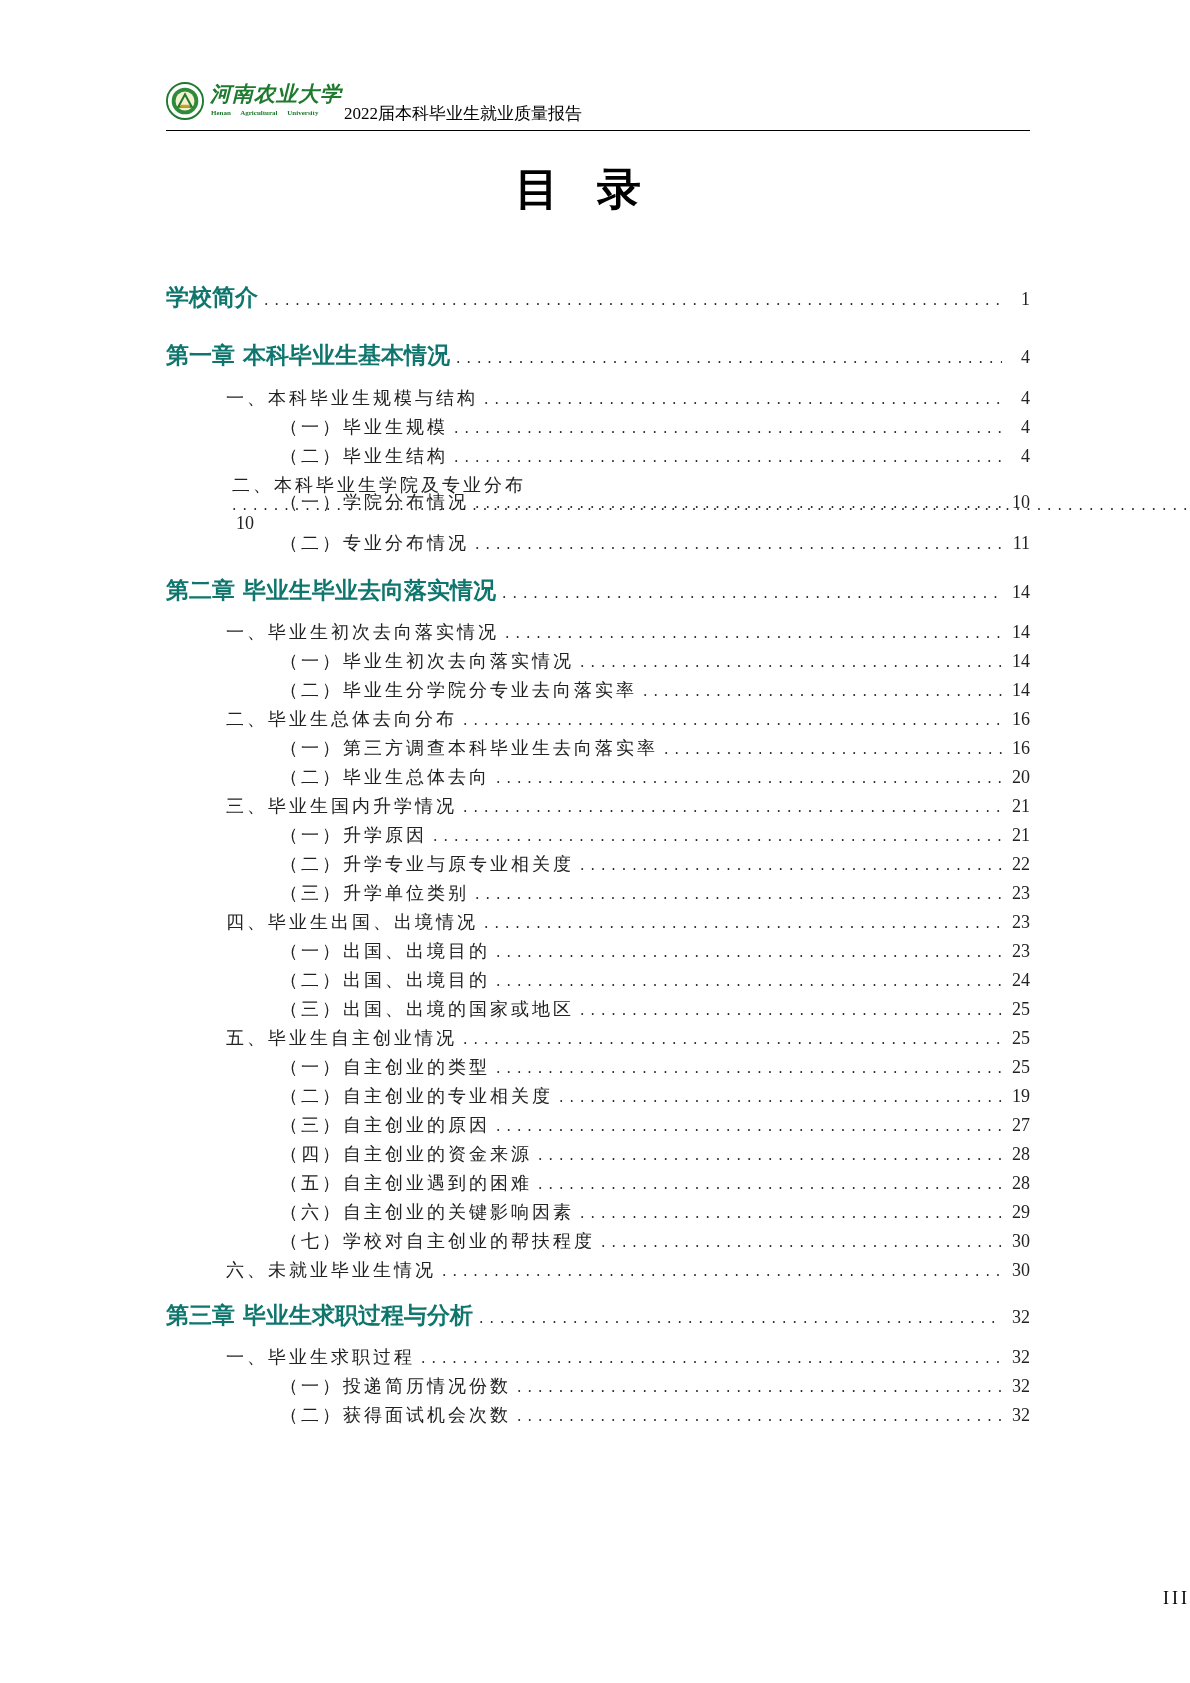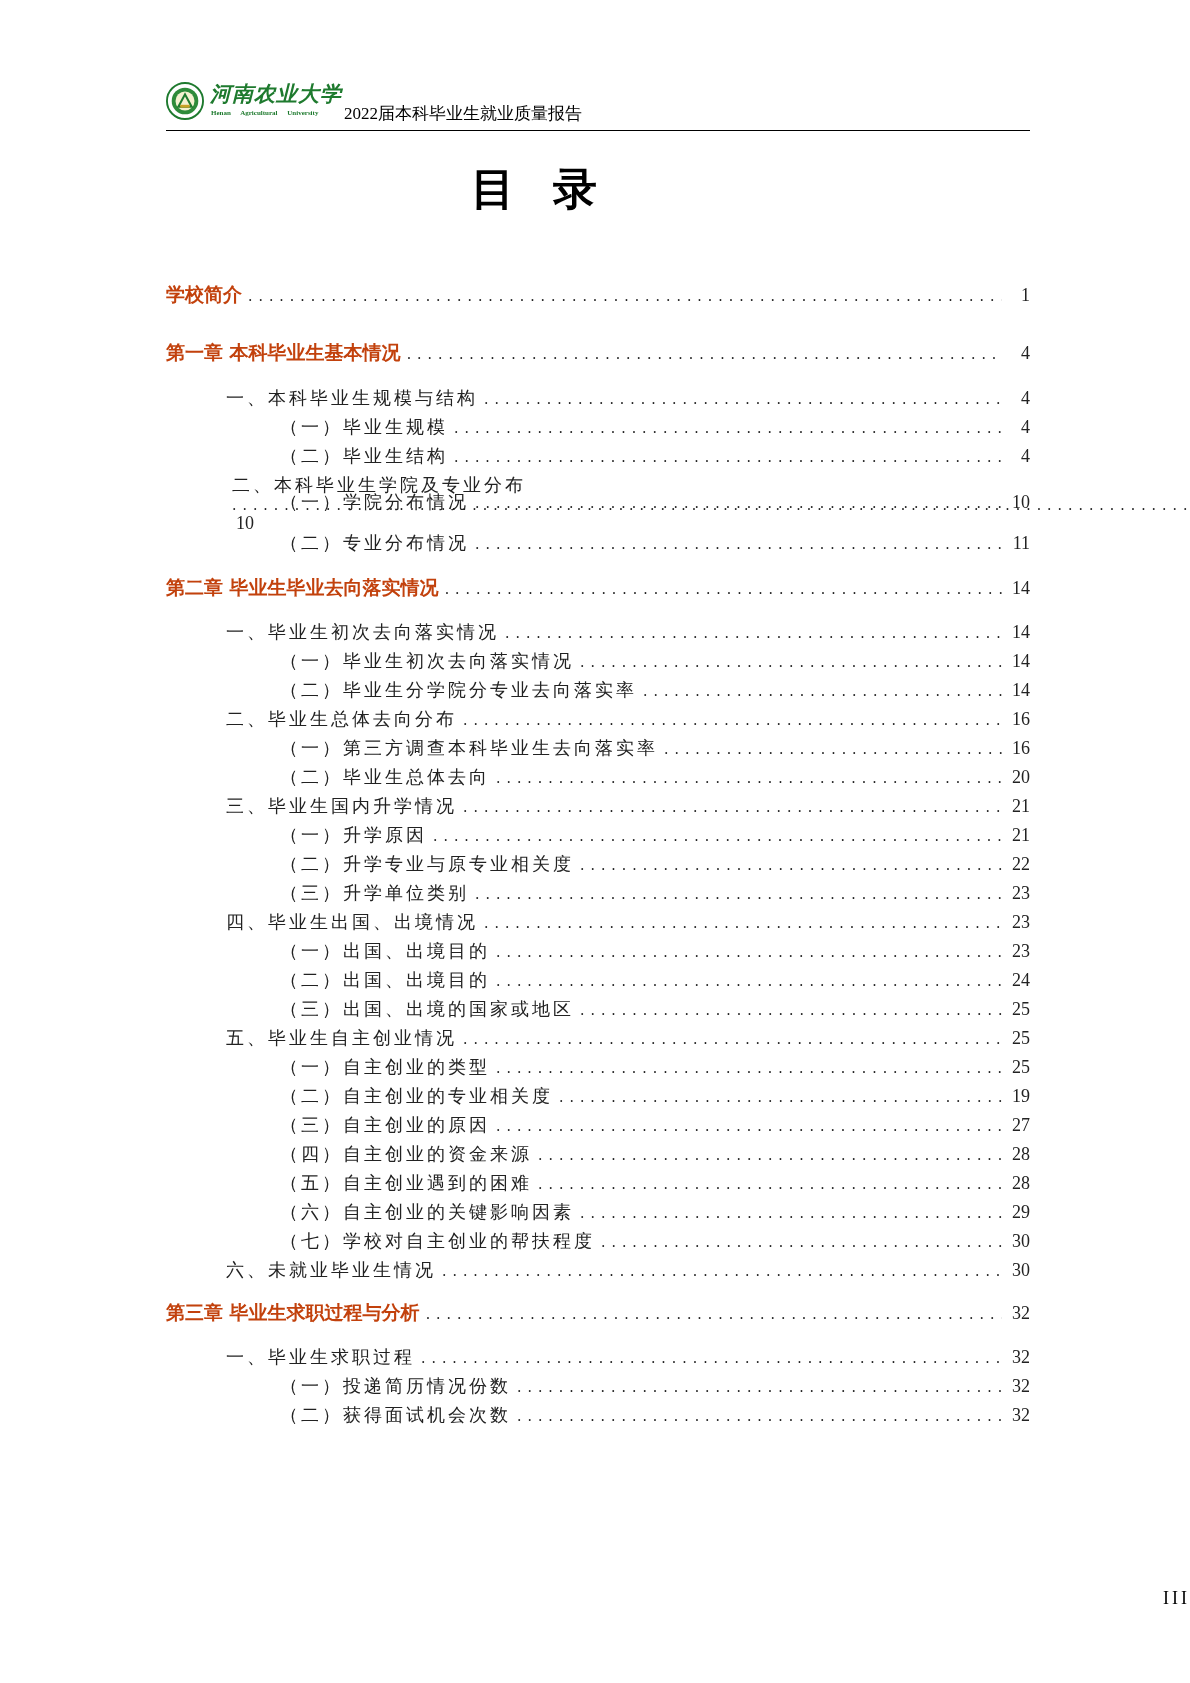--- a/index.html
+++ b/index.html
@@ -26,35 +26,36 @@
       font-family: "Liberation Serif", "DejaVu Serif", serif;
     }
     .header-rule {
       position: absolute; left: 166px; top: 130px; width: 864px; height: 0;
       border-top: 1.3px solid #000;
     }
     .page-title {
       position: absolute; left: 0; width: 1068px; top: 160px; text-align: center;
       font-size: 44px; font-weight: bold; letter-spacing: 38px; text-indent: 38px;
       font-family: "DejaVu Serif", serif;
+      padding-left: 44px;
     }
     .toc { position: absolute; left: 180px; top: 282px; width: 850px; }
     .toc-row {
       position: absolute; left: 0; width: 850px; display: flex; align-items: baseline;
       font-size: 18px;
     }
     .toc-row .label { white-space: nowrap; letter-spacing: 3px; color: #222; }
     .toc-row .dots {
       flex: 1; overflow: hidden; white-space: nowrap; margin: 0 6px;
       letter-spacing: 6px; color: #222; font-size: 14px;
     }
     .toc-row .page {
       font-family: "Liberation Serif", serif; font-size: 18px; min-width: 22px; text-align: right; color: #222;
     }
-    .lvl0 .label { font-weight: bold; letter-spacing: 0px; color: #c2410c; font-size: 19px; }
+    .lvl0 .label { font-weight: bold; letter-spacing: 0px; color: #0f766e; font-size: 23px; }
     .lvl1 { padding-left: 46px; width: 804px; }
     .lvl2 { padding-left: 100px; width: 750px; }
     .footer-page {
       position: absolute; left: 0; width: 1190px; top: 1588px; text-align: right;
       font-family: "Liberation Serif", serif; font-size: 18px; letter-spacing: 3px;
     }
   </style>
 </head>
 <body>
 

